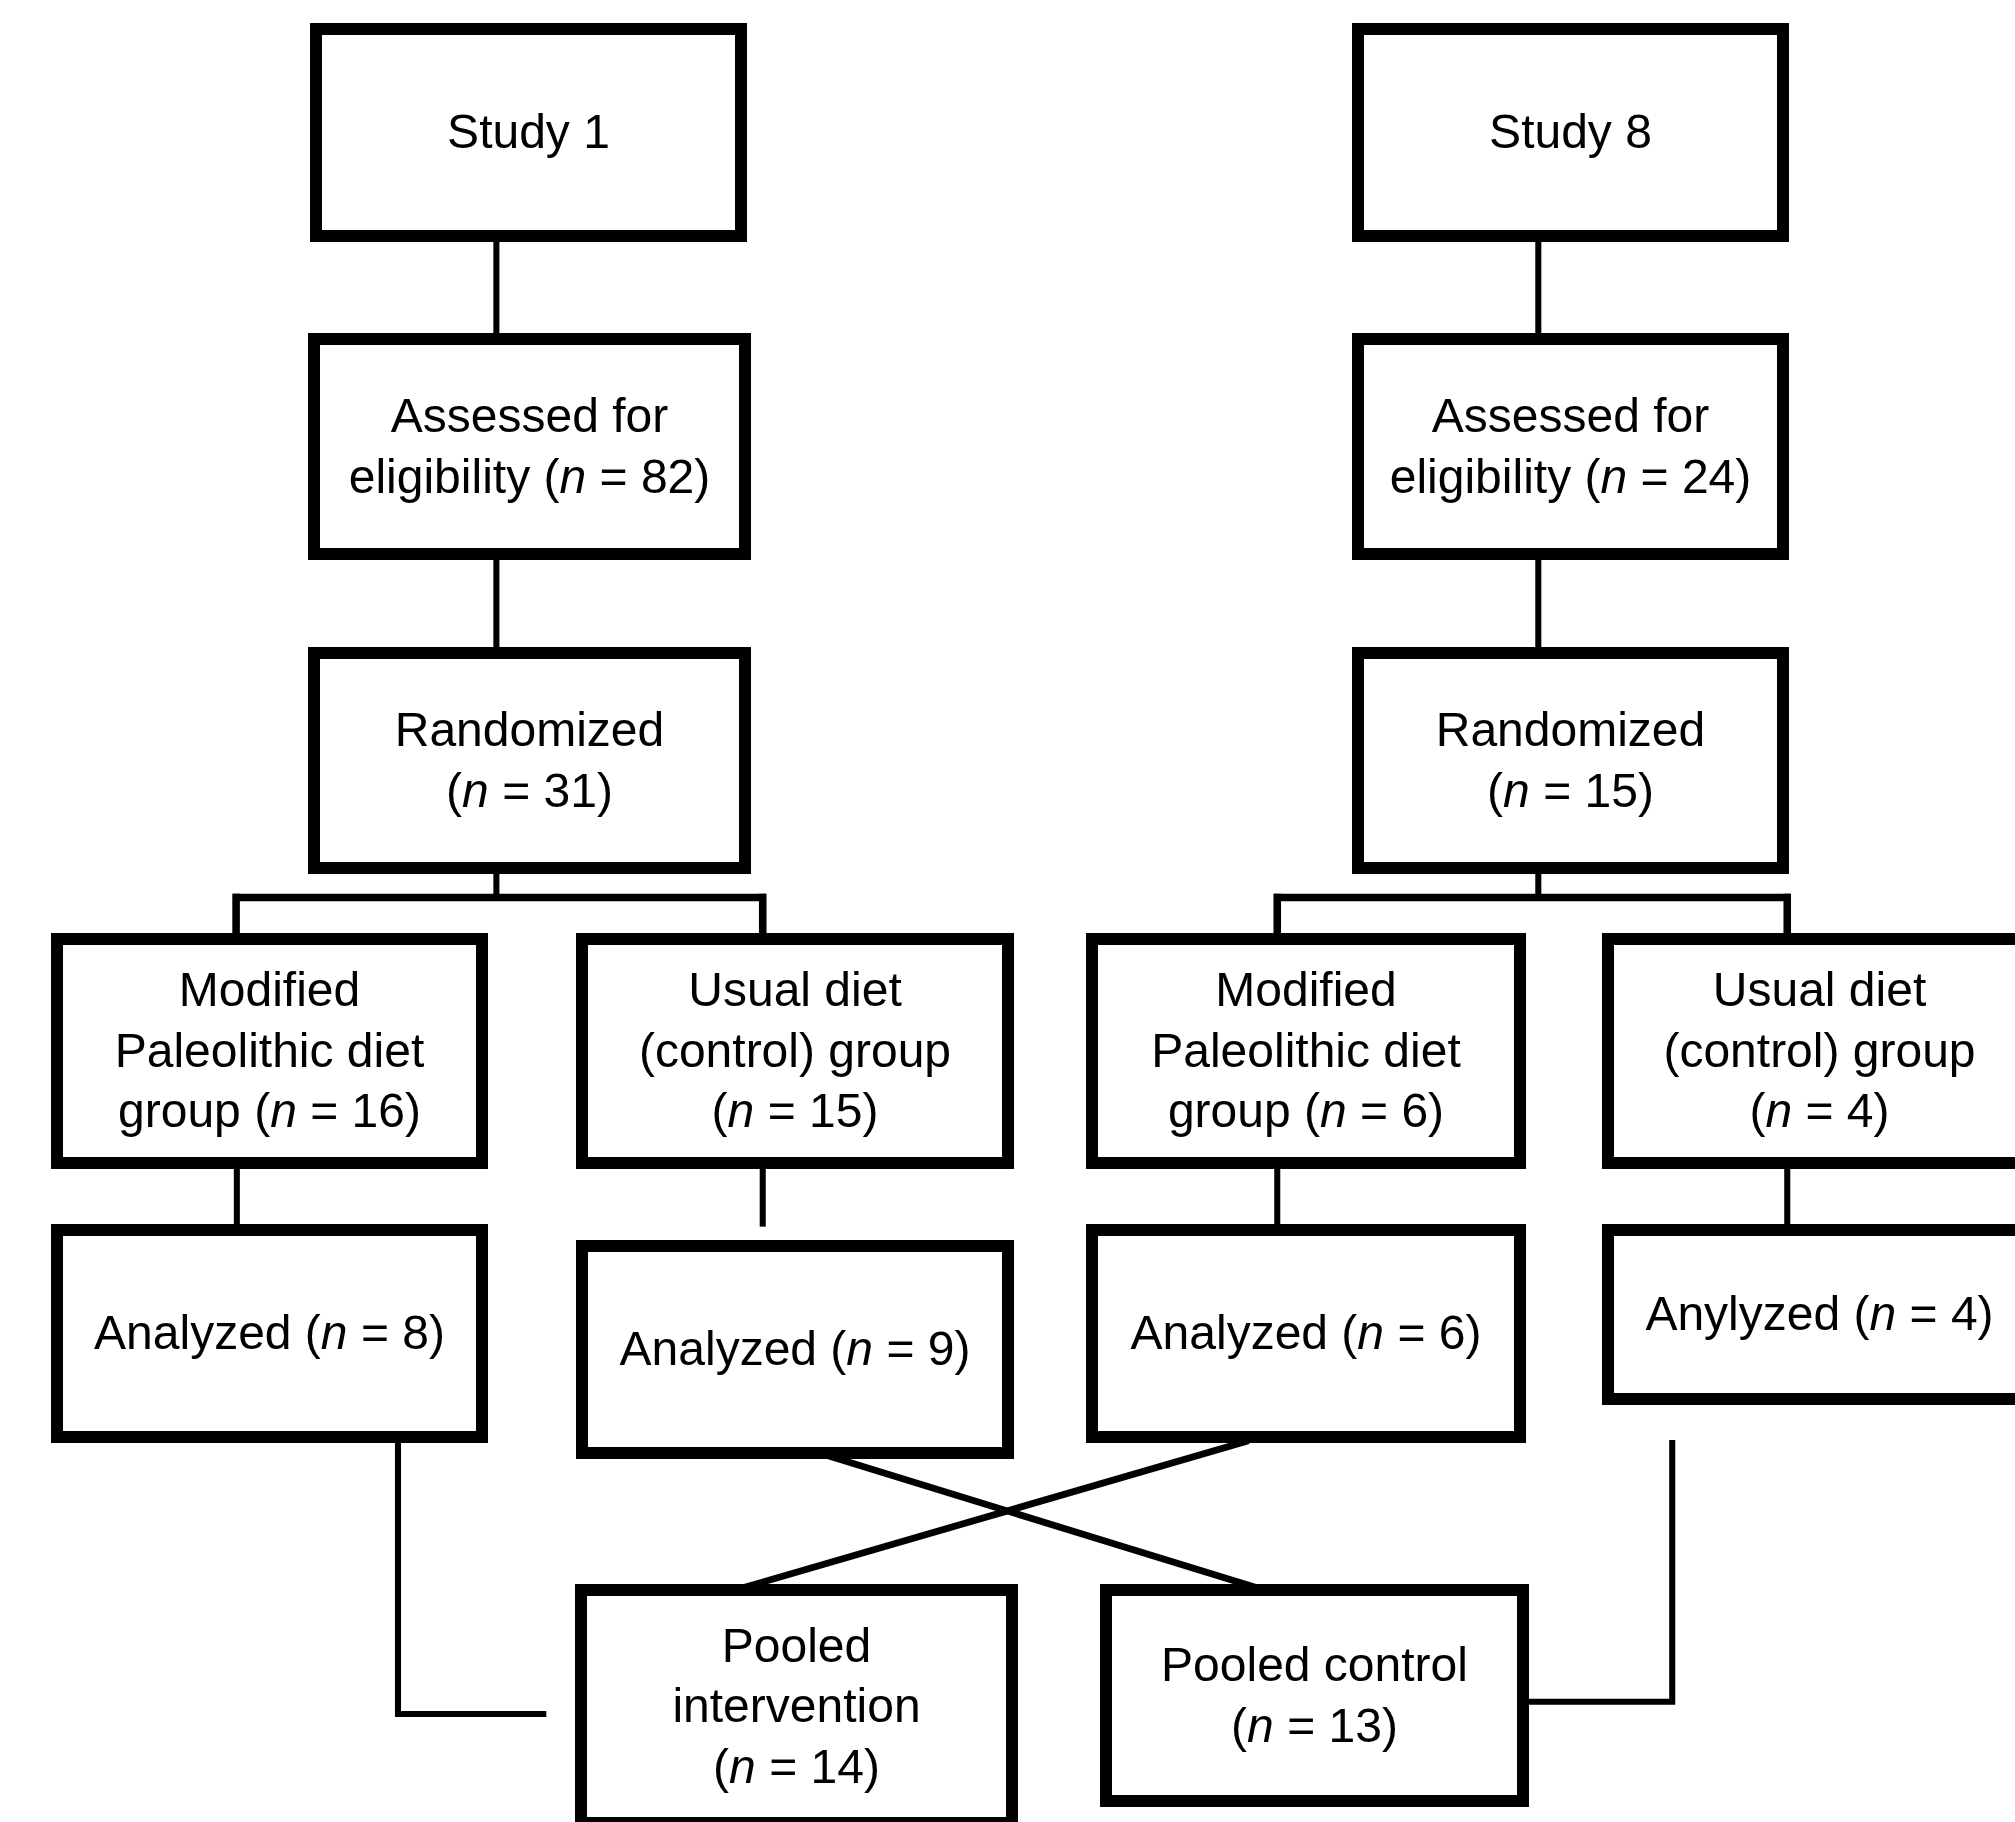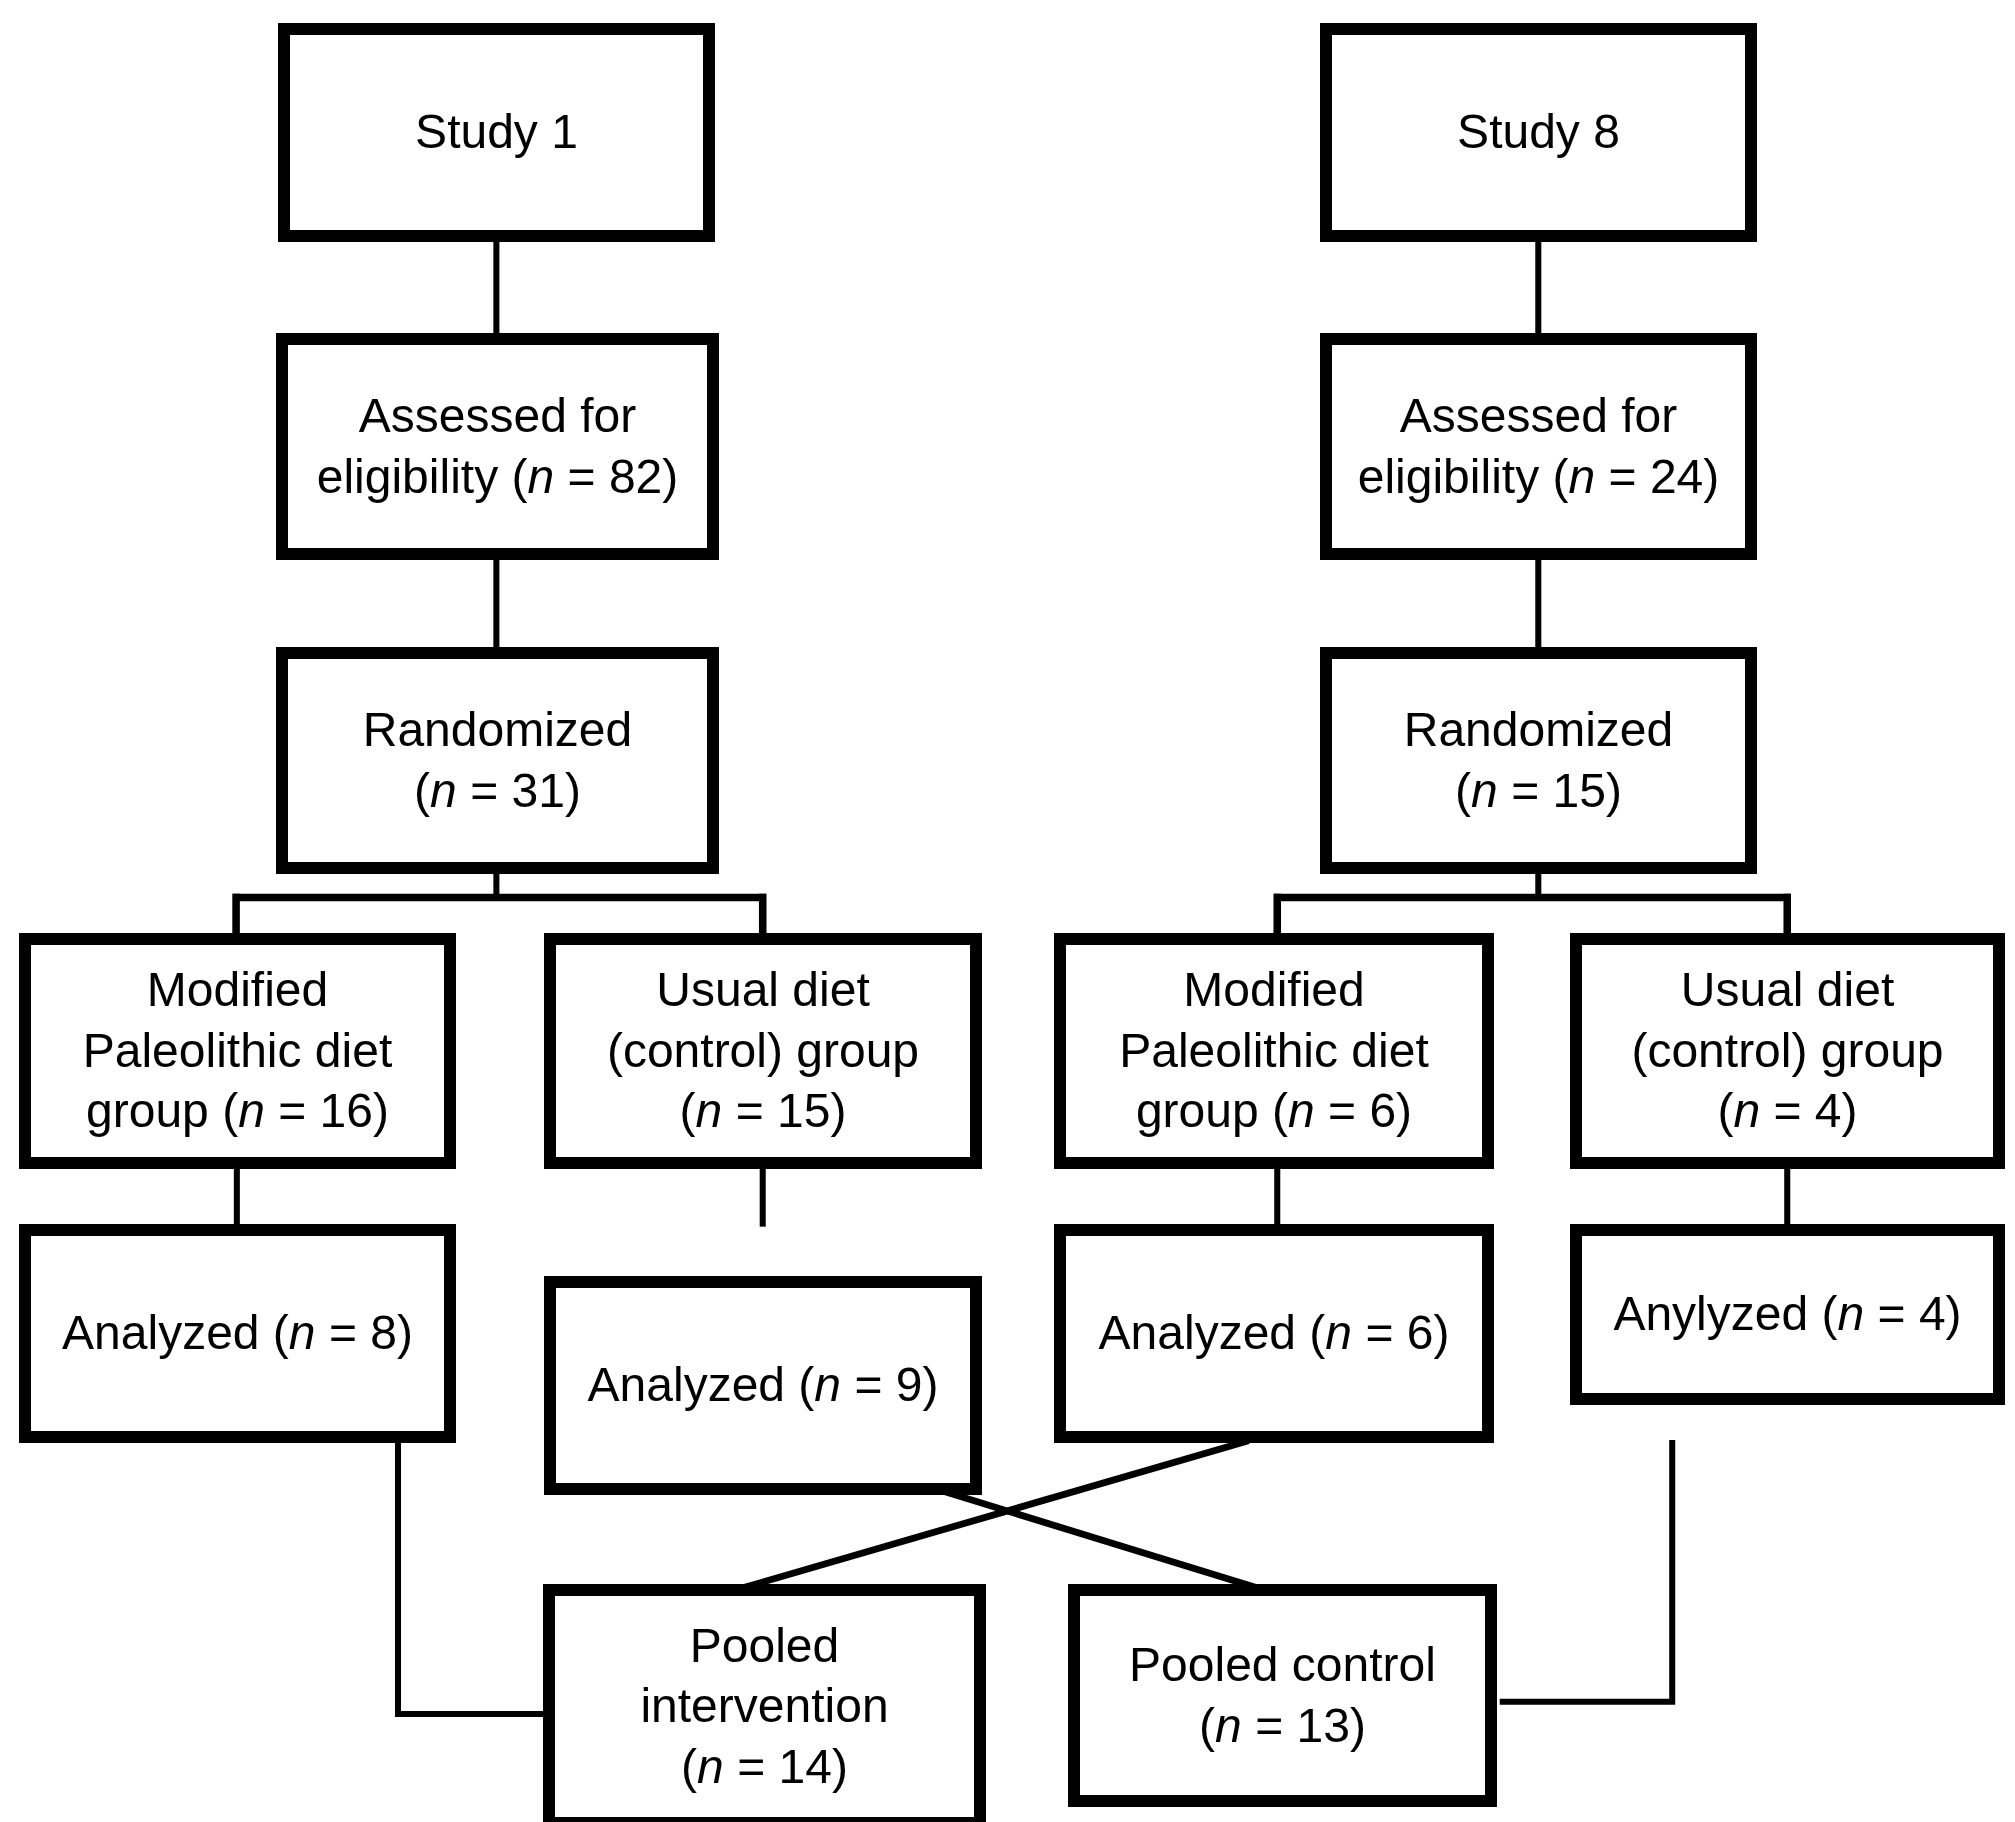--- a/index.html
+++ b/index.html
@@ -27,41 +27,42 @@
     box-sizing: border-box;
     border: 12px solid #000000;
     background: #ffffff;
     display: flex;
     align-items: center;
     justify-content: center;
     text-align: center;
     font-size: 48px;
     line-height: 1.26;
     color: #000000;
+    margin-left: 32px;
   }
   .node i {
     font-style: italic;
   }
   
   #study1      { left: 278px;  top: 23px;   width: 437px; height: 219px; }
   #study2      { left: 1320px; top: 23px;   width: 437px; height: 219px; }
   
   #assessed1   { left: 276px;  top: 333px;  width: 443px; height: 227px; }
   #assessed2   { left: 1320px; top: 333px;  width: 437px; height: 227px; }
   
   #randomized1 { left: 276px;  top: 647px;  width: 443px; height: 227px; }
   #randomized2 { left: 1320px; top: 647px;  width: 437px; height: 227px; }
   
   #g1 { left: 19px;   top: 933px; width: 437px; height: 236px; }
   #g2 { left: 544px;  top: 933px; width: 438px; height: 236px; }
   #g3 { left: 1054px; top: 933px; width: 440px; height: 236px; }
   #g4 { left: 1570px; top: 933px; width: 435px; height: 236px; }
   
   #a1 { left: 19px;   top: 1224px; width: 437px; height: 219px; }
-  #a2 { left: 544px;  top: 1276px; width: 438px; height: 219px; }
+  #a2 { left: 544px;  top: 1240px; width: 438px; height: 219px; }
   #a3 { left: 1054px; top: 1224px; width: 440px; height: 219px; }
   #a4 { left: 1570px; top: 1224px; width: 435px; height: 181px; }
   
   #p1 { left: 543px;  top: 1584px; width: 443px; height: 245px; }
   #p2 { left: 1068px; top: 1584px; width: 429px; height: 223px; }
 </style>
 </head>
 <body>
 
 <div id="canvas">

